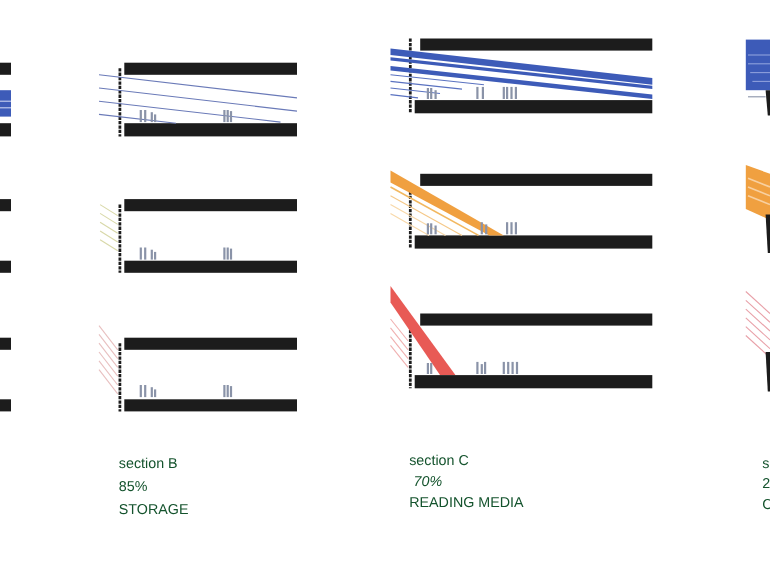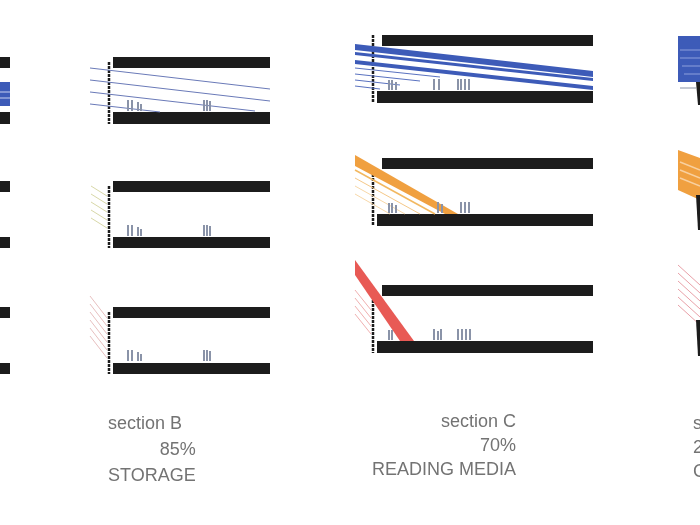--- a/index.html
+++ b/index.html
@@ -1,27 +1,27 @@
 <!DOCTYPE html>
 <html><head>
 <meta charset="utf-8">
 <style>
   html, body { margin: 0; padding: 0; background: #ffffff; }
   body { width: 700px; height: 525px; position: relative; overflow: hidden; font-family: "Liberation Sans", sans-serif; }
   svg.diagram { position: absolute; left: 0; top: 0; }
-  .label { position: absolute; font-size: 18px; color: #737373; line-height: 1.0; }
+  .label { position: absolute; font-size: 13px; color: #14532d; line-height: 1.0; }
   .label div { white-space: nowrap; }
   .lb-B { left: 108px; top: 414px; }
   .lb-B .l0 { margin-bottom: 8px; }
-  .lb-B .l1 { margin-bottom: 8px; text-align: right; }
+  .lb-B .l1 { margin-bottom: 8px; }
   .lb-B .l2 { margin-bottom: 14px; }
   .lb-B .l3 { letter-spacing: 0.3px; }
-  .lb-C { left: 372px; top: 412px; text-align: right; }
+  .lb-C { left: 372px; top: 412px; }
   .lb-C .l0 { margin-bottom: 6px; }
-  .lb-C .l1 { margin-bottom: 6px; padding-left: 4px; }
+  .lb-C .l1 { margin-bottom: 6px; padding-left: 4px; font-style: italic; }
   .lb-D { left: 693px; top: 414px; }
   .lb-D .l0, .lb-D .l1 { margin-bottom: 6px; }
 </style>
 </head>
 <body>
 
 <svg class="diagram" width="700" height="525" viewBox="0 0 700 525">
 
   <g>
 

